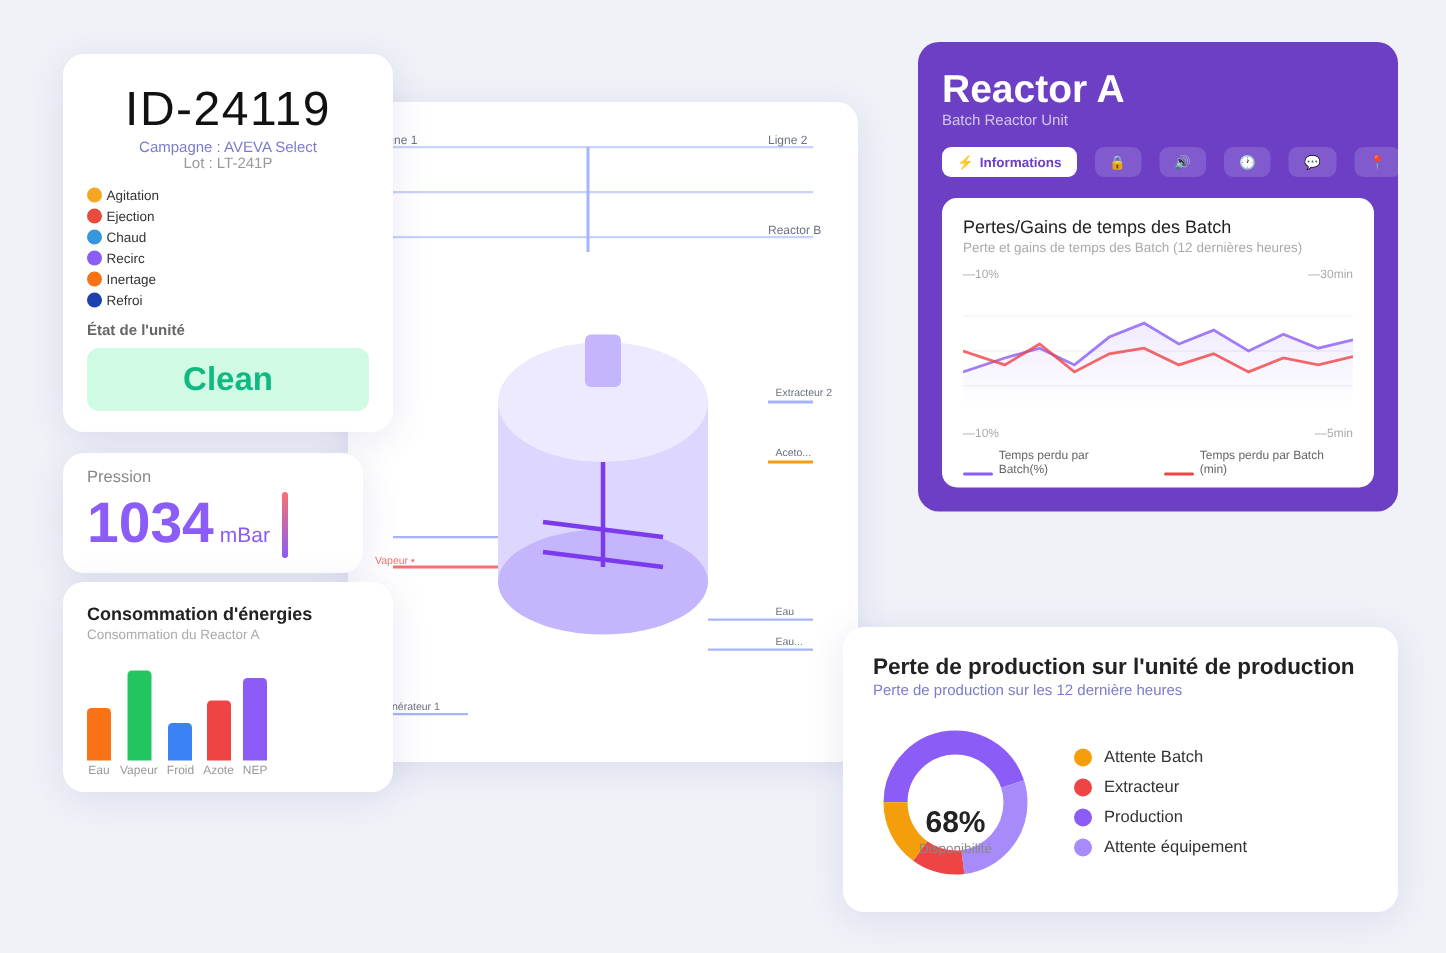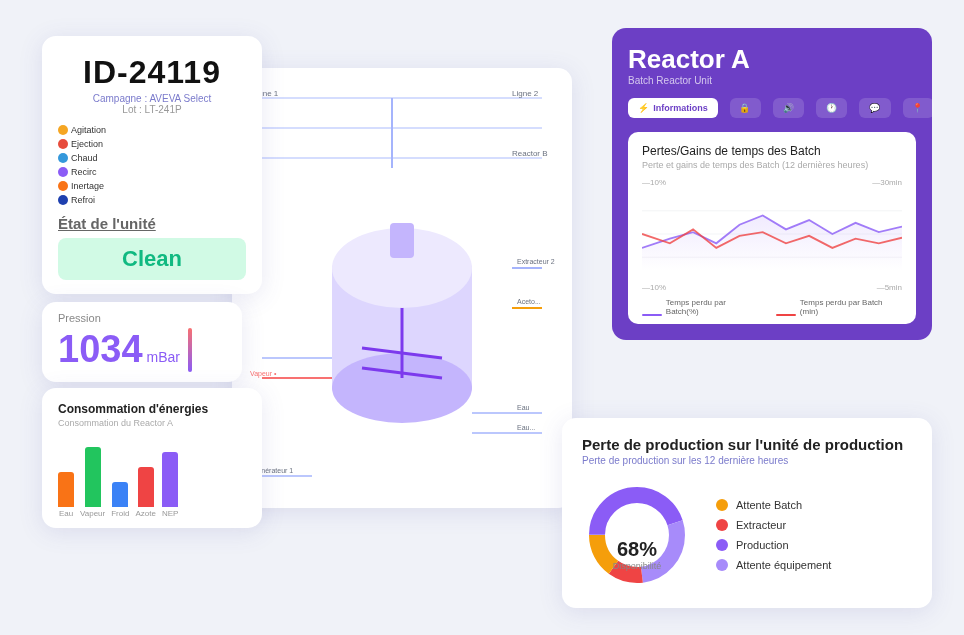--- a/index.html
+++ b/index.html
@@ -30,21 +30,21 @@
     
     .card-id {
       width: 220px;
       top: 18px;
       left: 20px;
       padding: 18px 16px 14px;
       z-index: 4;
     }
     .card-id .id-number {
       font-size: 32px;
-      font-weight: 700;
+      font-weight: 400;
       color: #111;
       text-align: center;
       letter-spacing: 1px;
     }
     .card-id .campaign {
       font-size: 10px;
       color: #7b7bcc;
       text-align: center;
       margin-top: 2px;
     }
@@ -73,25 +73,24 @@
       border-radius: 50%;
       flex-shrink: 0;
     }
     .badge-dot.yellow { background: #f5a623; }
     .badge-dot.red { background: #e74c3c; }
     .badge-dot.blue { background: #3498db; }
     .badge-dot.purple { background: #8b5cf6; }
     .badge-dot.orange { background: #f97316; }
     .badge-dot.darkblue { background: #1e40af; }
     .section-label {
-      font-size: 15px;
+      font-size: 10px;
       color: #666;
       margin-bottom: 6px;
       font-weight: 600;
-      text-decoration: underline;
     }
     .status-btn {
       background: #d1fae5;
       border: none;
       border-radius: 8px;
       color: #10b981;
       font-size: 22px;
       font-weight: 700;
       width: 100%;
       padding: 8px 0;

